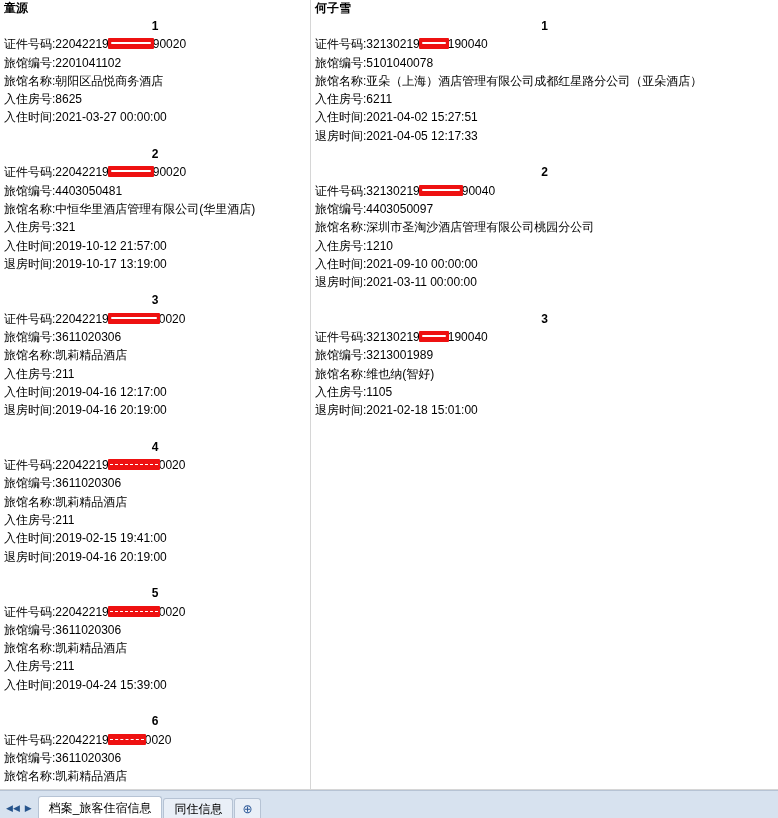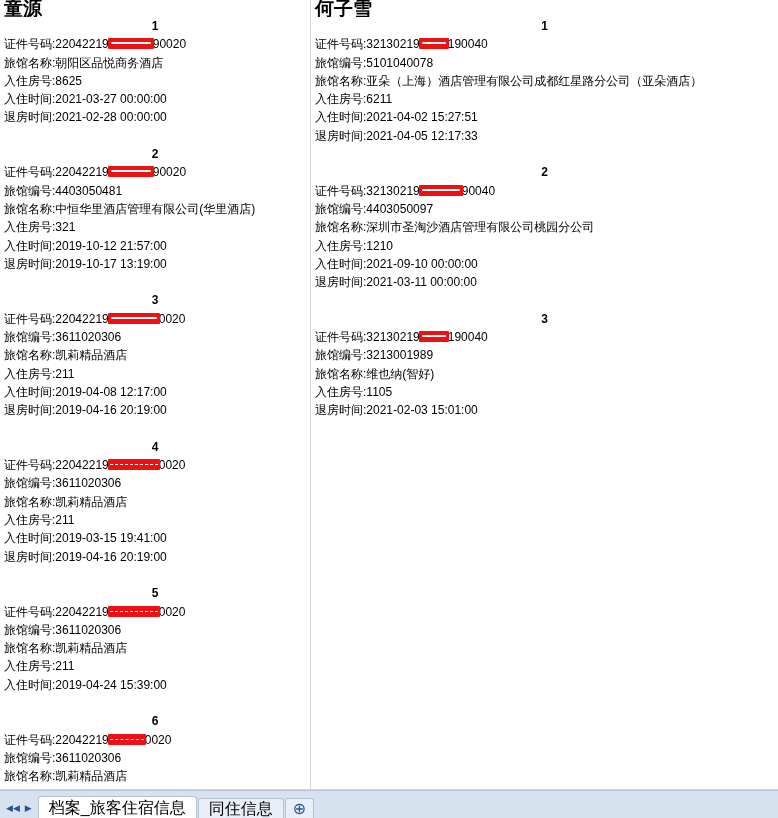--- a/index.html
+++ b/index.html
@@ -37,21 +37,21 @@
   }
   .col-right {
     left: 311px;
     width: 467px;
     height: 790px;
   }
   .person-name {
     height: 17px;
     line-height: 17px;
     padding-left: 4px;
-    font-size: 19px;
+    font-size: 12px;
     font-weight: bold;
     white-space: nowrap;
     overflow: hidden;
   }
   .row {
     height: 18.3px;
     line-height: 18.3px;
     padding-left: 4px;
     white-space: nowrap;
     overflow: hidden;
@@ -128,21 +128,21 @@
     color: #26548c;
     font-size: 9px;
     line-height: 1;
   }
   .tab {
     position: relative;
     height: 20px;
     line-height: 20px;
     padding: 0 10px;
     margin-right: 1px;
-    font-size: 16px;
+    font-size: 12px;
     background: #e9eff7;
     border: 1px solid #b6c3d4;
     border-bottom: none;
     border-radius: 3px 3px 0 0;
     white-space: nowrap;
   }
   .tab.active {
     background: #ffffff;
     font-weight: normal;
     height: 22px;
@@ -164,50 +164,50 @@
 </head>
 <body>
 
 <div class="sheet">
 
   <div class="col col-left">
     <div class="person-name">童源</div>
 
     <div class="row center">1</div>
     <div class="row idrow"><span>证件号码:</span><span>22042219</span><span class="redact solid w1"></span><span>90020</span></div>
+    <div class="row"><span>旅馆编号:</span><span>2201041102</span></div>
     <div class="row"><span>旅馆名称:</span><span>朝阳区品悦商务酒店</span></div>
     <div class="row"><span>入住房号:</span><span>8625</span></div>
     <div class="row"><span>入住时间:</span><span>2021-03-27 00:00:00</span></div>
-    <div class="row"><span>退房时间:</span><span>2021-02-28 00:00:00</span></div>
     <div class="row blank"></div>
 
     <div class="row center">2</div>
     <div class="row idrow"><span>证件号码:</span><span>22042219</span><span class="redact solid w1"></span><span>90020</span></div>
     <div class="row"><span>旅馆编号:</span><span>4403050481</span></div>
     <div class="row"><span>旅馆名称:</span><span>中恒华里酒店管理有限公司(华里酒店)</span></div>
     <div class="row"><span>入住房号:</span><span>321</span></div>
     <div class="row"><span>入住时间:</span><span>2019-10-12 21:57:00</span></div>
     <div class="row"><span>退房时间:</span><span>2019-10-17 13:19:00</span></div>
     <div class="row blank"></div>
 
     <div class="row center">3</div>
     <div class="row idrow"><span>证件号码:</span><span>22042219</span><span class="redact solid w3"></span><span>0020</span></div>
     <div class="row"><span>旅馆编号:</span><span>3611020306</span></div>
     <div class="row"><span>旅馆名称:</span><span>凯莉精品酒店</span></div>
     <div class="row"><span>入住房号:</span><span>211</span></div>
-    <div class="row"><span>入住时间:</span><span>2019-04-08 12:17:00</span></div>
+    <div class="row"><span>入住时间:</span><span>2019-04-16 12:17:00</span></div>
     <div class="row"><span>退房时间:</span><span>2019-04-16 20:19:00</span></div>
     <div class="row blank"></div>
 
     <div class="row center">4</div>
     <div class="row idrow"><span>证件号码:</span><span>22042219</span><span class="redact dashed w3"></span><span>0020</span></div>
     <div class="row"><span>旅馆编号:</span><span>3611020306</span></div>
     <div class="row"><span>旅馆名称:</span><span>凯莉精品酒店</span></div>
     <div class="row"><span>入住房号:</span><span>211</span></div>
-    <div class="row"><span>入住时间:</span><span>2019-03-15 19:41:00</span></div>
+    <div class="row"><span>入住时间:</span><span>2019-02-15 19:41:00</span></div>
     <div class="row"><span>退房时间:</span><span>2019-04-16 20:19:00</span></div>
     <div class="row blank"></div>
 
     <div class="row center">5</div>
     <div class="row idrow"><span>证件号码:</span><span>22042219</span><span class="redact dashed w3"></span><span>0020</span></div>
     <div class="row"><span>旅馆编号:</span><span>3611020306</span></div>
     <div class="row"><span>旅馆名称:</span><span>凯莉精品酒店</span></div>
     <div class="row"><span>入住房号:</span><span>211</span></div>
     <div class="row"><span>入住时间:</span><span>2019-04-24 15:39:00</span></div>
     <div class="row blank"></div>
@@ -238,21 +238,21 @@
     <div class="row"><span>入住房号:</span><span>1210</span></div>
     <div class="row"><span>入住时间:</span><span>2021-09-10 00:00:00</span></div>
     <div class="row"><span>退房时间:</span><span>2021-03-11 00:00:00</span></div>
     <div class="row blank"></div>
 
     <div class="row center">3</div>
     <div class="row idrow"><span>证件号码:</span><span>32130219</span><span class="redact solid w5"></span><span>190040</span></div>
     <div class="row"><span>旅馆编号:</span><span>3213001989</span></div>
     <div class="row"><span>旅馆名称:</span><span>维也纳(智好)</span></div>
     <div class="row"><span>入住房号:</span><span>1105</span></div>
-    <div class="row"><span>退房时间:</span><span>2021-02-03 15:01:00</span></div>
+    <div class="row"><span>退房时间:</span><span>2021-02-18 15:01:00</span></div>
   </div>
 
   <div class="grid-bottom-edge"></div>
 </div>
 
 <div class="tabbar">
   <div class="tabbar-inner">
     <div class="nav-arrows">
       <span>◀◀</span>
       <span>▶</span>

